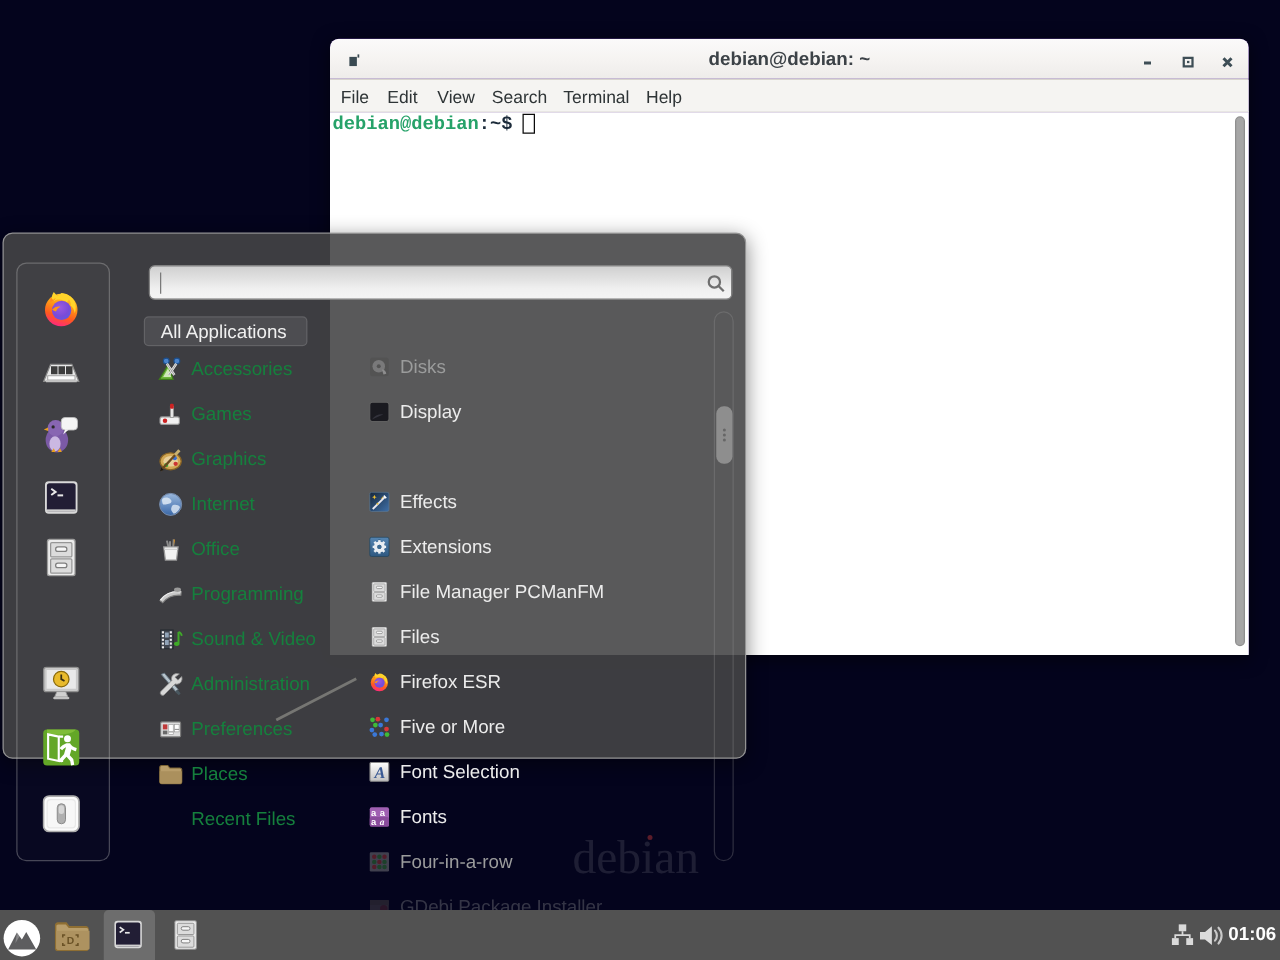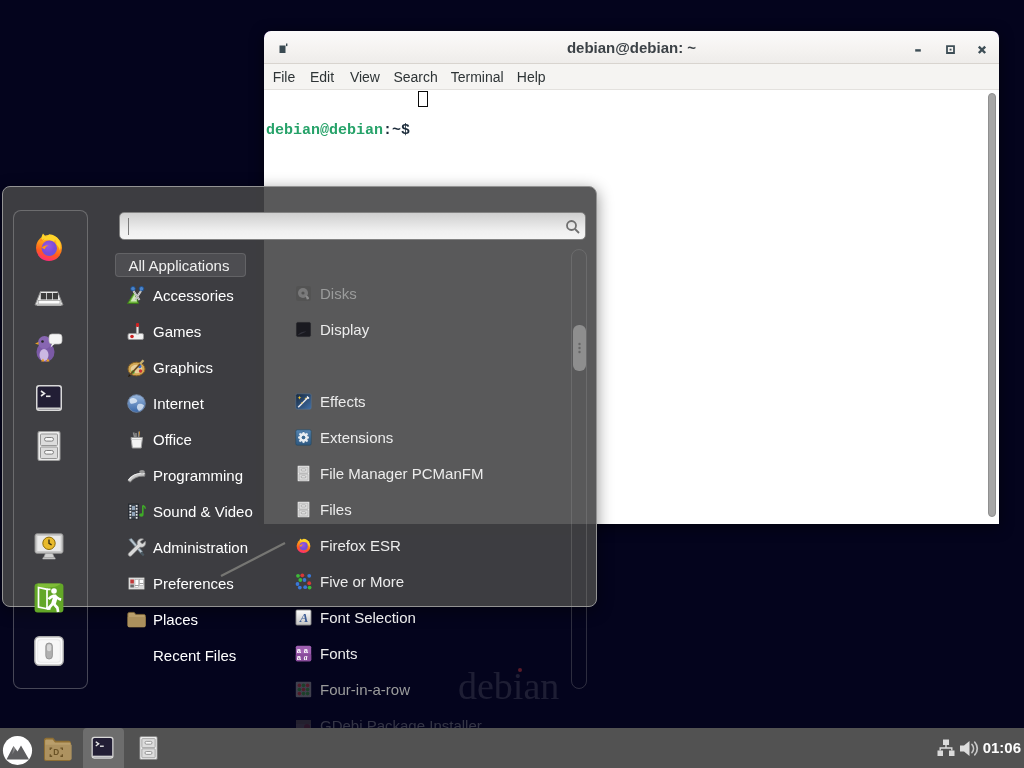--- a/index.html
+++ b/index.html
@@ -3,36 +3,36 @@
 <style>
 html,body{margin:0;padding:0;width:1024px;height:768px;overflow:hidden;background:#04041d;font-family:"Liberation Sans",sans-serif;}
 .abs{position:absolute;}
 
 #term{position:absolute;left:264px;top:31px;width:735px;height:493px;border-radius:7px 7px 2px 2px;background:#4c1d95;box-shadow:0 3px 14px rgba(0,0,0,.55);}
 #term .titlebar{position:absolute;left:0;top:0;width:100%;height:33px;border-radius:7px 7px 0 0;background:linear-gradient(180deg,#fbfafa 0%,#f5f3f1 55%,#eeecea 100%);border-bottom:1px solid #d8d4cf;box-sizing:border-box;}
 #term .title{position:absolute;left:0;right:0;top:8px;text-align:center;font-weight:bold;font-size:15px;color:#3c4247;}
 #term .menubar{position:absolute;left:0;top:33px;width:100%;height:26px;background:#f5f4f2;box-sizing:border-box;border-bottom:1px solid #e3e1de;}
 #term .mi{position:absolute;top:5px;font-size:14px;color:#2e3436;}
 #term .content{position:absolute;left:0;top:59px;width:100%;height:434px;background:#fff;}
-.prompt{position:absolute;left:2px;top:1px;font-family:"Liberation Mono",monospace;font-size:15px;font-weight:bold;white-space:pre;margin-top:31px;}
+.prompt{position:absolute;left:2px;top:1px;font-family:"Liberation Mono",monospace;font-size:15px;font-weight:bold;white-space:pre;}
 .pg{color:#26a269;}
 .pd{color:#1c2b3a;}
 .cursor{position:absolute;left:153.5px;top:0.5px;width:8px;height:14px;border:1.5px solid #0a0a0a;}
 .tscroll{position:absolute;left:723.5px;top:62px;width:8.5px;height:424px;background:#a6a6a6;border:1px solid #8f8f8f;border-radius:5px;box-sizing:border-box;}
 
 #menu{position:absolute;left:2px;top:186px;width:595px;height:421px;background:rgba(68,68,70,0.89);border:1px solid #939393;border-radius:8px;box-sizing:border-box;box-shadow:0 4px 16px rgba(0,0,0,0.45);}
 #sidebox{position:absolute;left:9.5px;top:22.5px;width:73px;height:477px;border:1px solid rgba(190,190,190,0.35);border-radius:8px;background:rgba(255,255,255,0.02);}
 .sic{position:absolute;left:30px;width:32px;height:32px;}
 #searchbox{position:absolute;left:115.5px;top:24.5px;width:467.5px;height:28px;box-sizing:border-box;border:1px solid #828282;border-radius:5px;background:linear-gradient(180deg,#cfcfcf,#f0f0f0 70%,#f4f4f4);}
 #searchbox .tc{position:absolute;left:8px;top:5px;width:1px;height:17px;background:#7a7a7a;}
 #allapps{position:absolute;left:111.5px;top:65.5px;width:131px;height:24px;box-sizing:border-box;background:rgba(255,255,255,0.085);border:1px solid rgba(255,255,255,0.12);border-radius:4px;}
 #allapps span{position:absolute;left:13px;top:3px;font-size:15px;color:#f0f0f0;}
 .cat{position:absolute;left:120px;width:172px;height:24px;}
 .cat .ci{position:absolute;left:3px;top:0px;width:21px;height:21px;}
-.cat span{position:absolute;left:30px;top:2px;font-size:15px;color:#ffffff;white-space:nowrap;}
+.cat span{position:absolute;left:30px;top:2px;font-size:15px;color:#15803d;white-space:nowrap;}
 .app{position:absolute;left:291px;width:292px;height:20px;margin-top:39px;}
 .app .ai{position:absolute;left:1px;top:1px;width:17px;height:17px;}
 .app span{position:absolute;left:26px;top:1px;font-size:15px;color:#ececec;white-space:nowrap;}
 .app.dis span{color:#9b9c9c;}
 #strack{position:absolute;left:567.5px;top:62px;width:16.5px;height:440px;border:1px solid rgba(155,155,155,0.28);border-radius:8px;box-sizing:border-box;}
 #sthumb{position:absolute;left:569.5px;top:138px;width:13px;height:46px;background:#8e8e8e;border-radius:6px;}
 #wmark{position:absolute;left:455px;top:477px;font-family:Liberation Serif, serif;font-size:38px;color:rgba(225,225,225,0.12);}
 #wdot{position:absolute;left:514.5px;top:480.5px;width:4.5px;height:4.5px;border-radius:50%;background:rgba(150,45,50,0.6);}
 
 #panel{position:absolute;left:0;top:728px;width:1024px;height:40px;background:#525252;}

